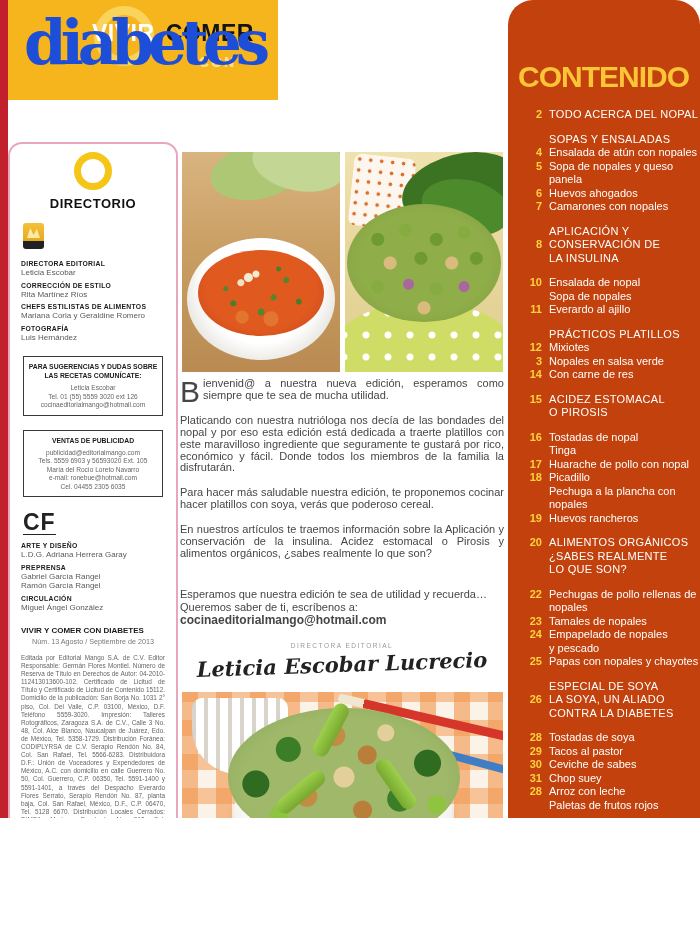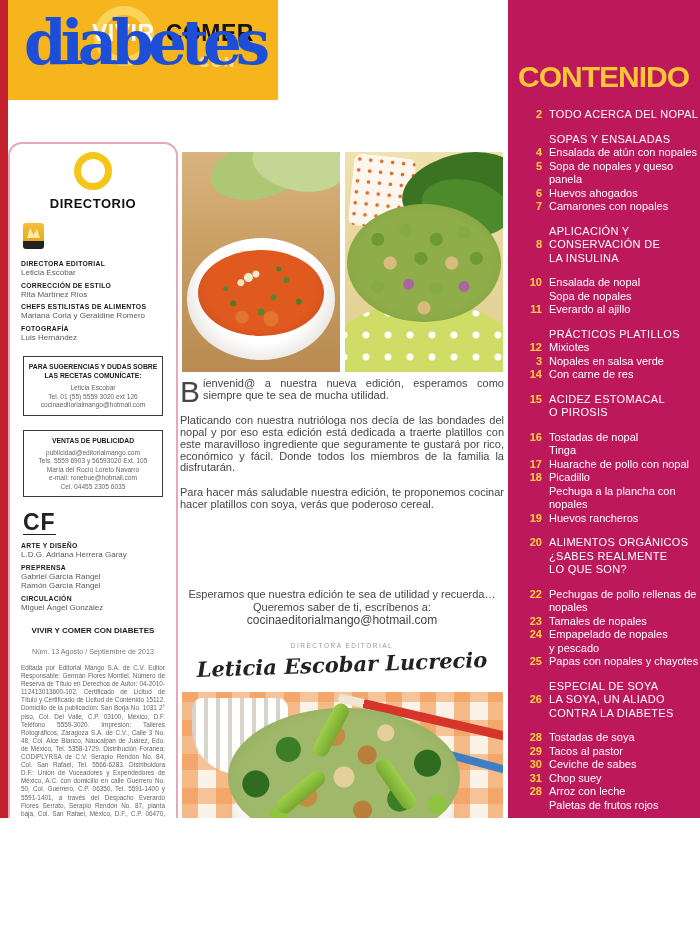--- a/index.html
+++ b/index.html
@@ -15,21 +15,21 @@
   .mh-row{position:absolute;left:92px;top:20px;z-index:3;white-space:nowrap;}
   .mh-vivir{font-size:23px;font-weight:bold;color:#fff;letter-spacing:.5px;}
   .mh-y{font-size:13px;font-weight:bold;color:#ffd84f;margin:0 2px;}
   .mh-comer{font-size:23px;font-weight:bold;color:#141414;letter-spacing:.5px;}
   .mh-con{position:absolute;left:186px;top:54px;font-size:14px;font-weight:bold;color:#fbe398;
           letter-spacing:2px;z-index:3;margin-left:13px;}
   .mh-title{position:absolute;left:24px;top:16px;z-index:4;font-family:"DejaVu Serif",serif;
             font-weight:bold;font-size:61px;line-height:.9;color:#1d4ed8;letter-spacing:-6px;}
 
   
-  .pink-col{position:absolute;left:508px;top:0;width:192px;height:933px;background:#be185d;z-index:2;}
+  .pink-col{position:absolute;left:508px;top:0;width:192px;height:933px;background:#c2410c;z-index:2;border-radius:25px;}
   .toc-heading{margin:60px 0 14px 10px;font-size:30px;font-weight:bold;color:#fcc437;letter-spacing:-1px;}
   .toc{padding-left:10px;}
   .toc-row{display:flex;line-height:13.5px;font-size:11px;}
   .toc-row.gap{margin-top:11px;}
   .toc-num{width:24px;text-align:right;margin-right:7px;color:#ffd23d;font-weight:bold;flex:none;}
   .toc-text{white-space:pre;color:#ffffff;}
   .toc-header .toc-text{letter-spacing:.3px;}
 
   
   .dir-panel{position:absolute;left:8px;top:142px;width:170px;height:786px;background:#fff;
@@ -42,22 +42,22 @@
   .mango-logo:before{content:"";position:absolute;left:4px;top:5px;width:13px;height:10px;
               background:#fdeaa8;clip-path:polygon(0 100%,25% 0,50% 70%,75% 10%,100% 100%);}
   .credit{margin-bottom:3px;}
   .credit-role{font-size:6.8px;font-weight:bold;color:#1a1a1a;letter-spacing:.3px;line-height:9px;}
   .credit-names{font-size:8px;color:#5a5a5a;line-height:9.5px;white-space:pre-line;}
   .info-box{border:1px solid #3a3a3a;margin:14px 2px 0 2px;padding:5px 4px;text-align:center;}
   .box-title{font-size:6.8px;font-weight:bold;color:#1a1a1a;line-height:9px;white-space:pre-line;}
   .box-lines{font-size:6.6px;color:#666;line-height:8.5px;margin-top:4px;white-space:pre-line;}
   .cf{font-size:23px;font-weight:bold;color:#222;letter-spacing:1px;border-bottom:1.5px solid #222;
       display:inline-block;margin:14px 0 6px 2px;line-height:1;}
-  .issue-title{text-align:center;font-size:8px;font-weight:bold;color:#1a1a1a;margin-top:14px;}
-  .issue-num{text-align:center;font-size:7.2px;color:#777;margin-top:12px;}
+  .issue-title{text-align:left;font-size:8px;font-weight:bold;color:#1a1a1a;margin-top:14px;}
+  .issue-num{text-align:center;font-size:7.2px;color:#777;margin-top:2px;}
   .legal{font-size:6.4px;color:#666;line-height:8.1px;text-align:justify;margin-top:8px;}
   .disclaimer{font-size:6.4px;color:#666;line-height:8.1px;text-align:center;margin-top:9px;}
 
   
   .photos-row{position:absolute;left:182px;top:152px;width:321px;height:220px;display:flex;gap:5px;z-index:1;}
   .photo{position:relative;overflow:hidden;flex:1;}
   .layer{position:absolute;}
   
   .p1-bg{inset:0;background:linear-gradient(180deg,#d9b480 0%,#c99e63 45%,#b98b52 100%);}
   .p1-leaf{width:95px;height:55px;background:#aec775;border-radius:50%;top:-8px;left:28px;transform:rotate(-12deg);}
@@ -135,23 +135,23 @@
   .pea{position:absolute;width:58px;height:16px;border-radius:10px;background:linear-gradient(#9ed04c,#77a82f);}
   .pea.a{left:120px;top:30px;transform:rotate(-62deg);}
   .pea.b{left:90px;top:92px;transform:rotate(-40deg);}
   .pea.c{left:185px;top:84px;transform:rotate(55deg);}
 
   
   .letter{position:absolute;left:180px;top:378px;width:324px;z-index:1;color:#464646;
           font-size:11px;line-height:11.9px;text-align:justify;}
   .para{margin:0 0 13px 0;}
   .dropcap{float:left;font-size:30px;line-height:23px;padding:2px 3px 0 0;color:#464646;}
-  .outro{position:absolute;left:180px;top:588px;width:324px;text-align:center;color:#464646;
+  .outro{position:absolute;left:180px;top:588px;width:324px;color:#464646;
          font-size:11px;line-height:12.5px;z-index:1;}
-  .outro-email{font-weight:normal;font-size:12px;margin-top:1px;}
+  .outro-email{font-weight:bold;font-size:12px;margin-top:1px;}
   .sig-role{position:absolute;left:180px;top:642px;width:324px;text-align:center;color:#999;
             font-size:6.5px;letter-spacing:1.5px;z-index:1;}
   .signature{position:absolute;left:180px;top:652px;width:324px;text-align:center;z-index:1;
              font-family:"DejaVu Serif",serif;font-style:italic;font-weight:bold;font-size:21px;
              color:#222;transform:rotate(-2deg);}
 
   
   .fb-bar{position:absolute;left:427px;top:859px;width:271px;height:45px;border-radius:8px;
           background:linear-gradient(180deg,#f3f8fd 0%,#d3e2f3 100%);border:2px solid #9ab6d8;
           box-sizing:border-box;display:flex;align-items:center;padding:0 8px;z-index:7;cursor:pointer;}
@@ -412,20 +412,21 @@
       <div class="layer p2-spin b"></div>
       <div class="layer p2-plate"></div>
       <div class="layer p2-salad"></div>
     </div>
   </div>
 
   <div class="letter">
     <p class="para"><span class="dropcap">B</span><span>ienvenid@ a nuestra nueva edición, esperamos como siempre que te sea de mucha utilidad.</span></p>
     <p class="para">Platicando con nuestra nutrióloga nos decía de las bondades del nopal y por eso esta edición está dedicada a traerte platillos con este maravilloso ingrediente que seguramente te gustará por rico, económico y fácil. Donde todos los miembros de la familia la disfrutarán.</p>
     <p class="para">Para hacer más saludable nuestra edición, te proponemos cocinar hacer platillos con soya, verás que poderoso cereal.</p>
+    <p class="para">En nuestros artículos te traemos información sobre la Aplicación y conservación de la insulina. Acidez estomacal o Pirosis y alimentos orgánicos, ¿sabes realmente lo que son?</p>
   </div>
 
   <div class="outro">
     <div>Esperamos que nuestra edición te sea de utilidad y recuerda…</div>
     <div>Queremos saber de ti, escríbenos a:</div>
     <div class="outro-email">cocinaeditorialmango@hotmail.com</div>
   </div>
 
   <div class="sig-role">DIRECTORA EDITORIAL</div>
   <div class="signature">Leticia Escobar Lucrecio</div>

